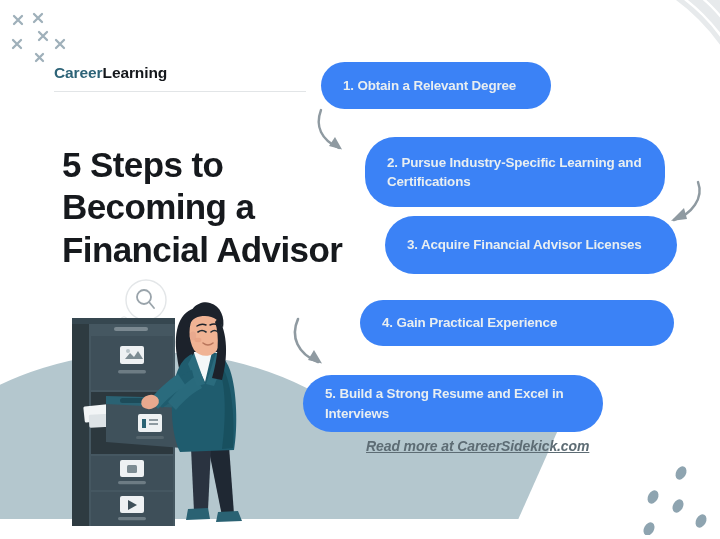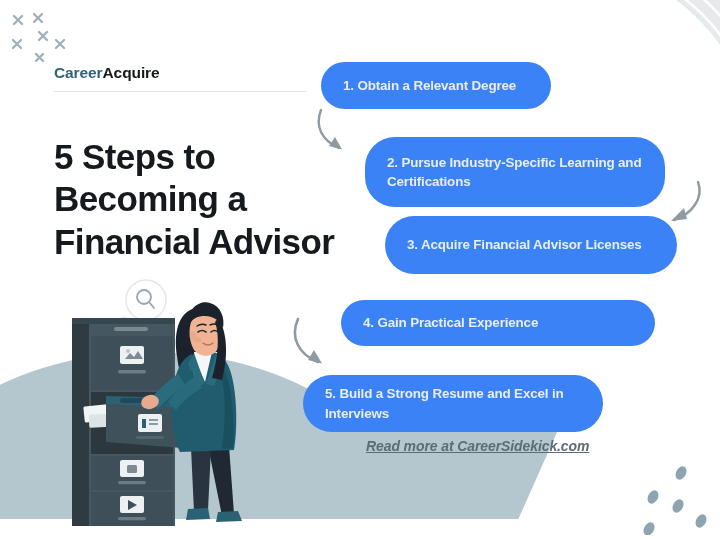--- a/index.html
+++ b/index.html
@@ -103,21 +103,21 @@
     width: 252px;
     height: 1px;
     background: #e2e5e7;
   }
 
   .main-title {
     position: absolute;
     left: 54px;
     top: 136px;
     width: 330px;
-    margin: 0;
+    margin: 8px;
     font-size: 35px;
     font-weight: bold;
     line-height: 1.21;
     letter-spacing: -0.6px;
     color: #16191d;
   }
 
   
   .card {
     position: absolute;
@@ -129,21 +129,21 @@
     box-sizing: border-box;
     font-size: 13.4px;
     font-weight: bold;
     line-height: 1.42;
     letter-spacing: -0.15px;
   }
   .card span { display: block; }
   .card-1 { left: 321px; top: 62px;  width: 230px; height: 47px; padding: 0 22px; }
   .card-2 { left: 365px; top: 137px; width: 300px; height: 70px; padding: 12px 22px; }
   .card-3 { left: 385px; top: 216px; width: 292px; height: 58px; padding: 0 22px; }
-  .card-4 { left: 341px; top: 300px; width: 314px; height: 46px; padding: 0 22px; }
+  .card-4 { left: 360px; top: 300px; width: 314px; height: 46px; padding: 0 22px; }
   .card-5 { left: 303px; top: 375px; width: 300px; height: 57px; padding: 0 22px; }
 
   .footer-link {
     position: absolute;
     left: 366px;
     top: 438px;
     font-size: 14px;
     font-style: italic;
     font-weight: bold;
     color: #5d6c74;
@@ -193,21 +193,21 @@
       <path d="M28,46 L35,53 M35,46 L28,53"></path>
     </g>
   </svg>
 
   <div class="deco-bottom-blob"></div>
   <div class="deco-bottom-wedge"></div>
   <div class="deco-white-floor"></div>
 
   <div class="header">
     <div class="logo">
-      <span class="logo-career">Career</span><span class="logo-sidekick">Acquire</span>
+      <span class="logo-career">Career</span><span class="logo-sidekick">Learning</span>
     </div>
     <div class="divider"></div>
   </div>
 
   <h1 class="main-title">
     <span>5 Steps to</span>
     <span>Becoming a</span>
     <span>Financial Advisor</span>
   </h1>
 

